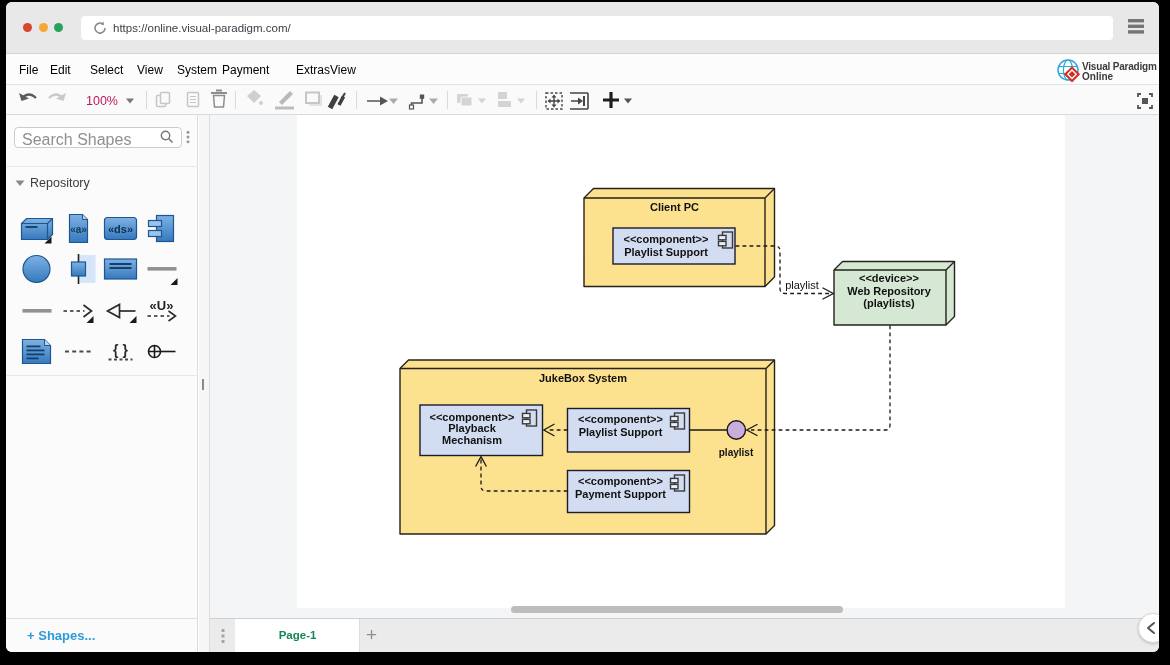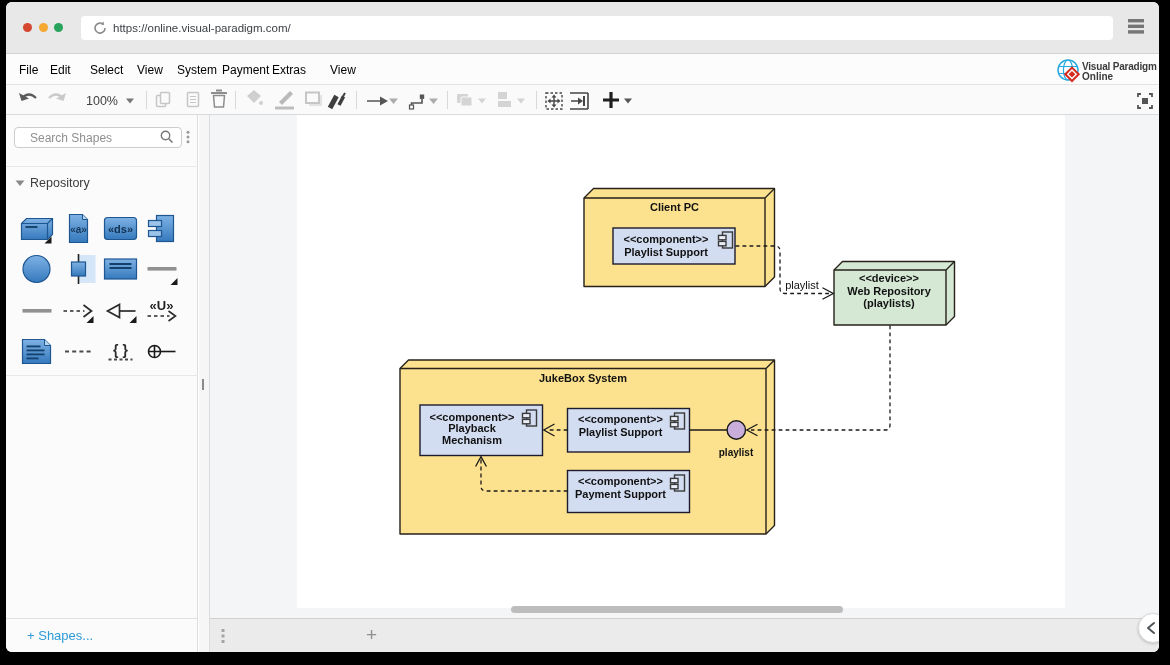--- a/index.html
+++ b/index.html
@@ -24,39 +24,39 @@
 #toolbar { left:6px; top:85px; width:1153px; height:30px; background:#fafafa;
   border-bottom:1px solid #dadada; }
 .tsep { position:absolute; top:91px; width:1px; height:18px; background:#d9d9d9; }
 
 #sidebar { left:6px; top:115px; width:192px; height:537px; background:#fbfbfb;
   border-right:1px solid #ddd; }
 #gutter { left:199px; top:115px; width:11px; height:537px; background:#f6f6f6;
   border-right:1px solid #ddd; }
 #search { left:14px; top:127px; width:168px; height:21px; background:#fff;
   border:1px solid #ccc; border-radius:4px; }
-#searchtxt { left:30px; top:131px; font-size:12px; color:#8f8f8f; }
+#searchtxt { left:22px; top:131px; font-size:16px; color:#8f8f8f; }
 .hdiv { position:absolute; left:6px; width:192px; height:1px; background:#e8e8e8; }
 #deploytxt { left:30px; top:176px; font-size:12.5px; color:#3c3c3c; }
 
 #canvas { left:210px; top:115px; width:949px; height:503px; background:#f4f5f6; }
 #page { left:297px; top:115px; width:768px; height:493px; background:#fff; }
 #hscroll { left:511px; top:606px; width:332px; height:7px; background:#bdbdbd;
   border-radius:3.5px; }
 
 #tabbar { left:210px; top:618px; width:949px; height:34px; background:#ebebeb;
   border-top:1px solid #d0d0d0; }
 #tab1 { left:235px; top:619px; width:125px; height:33px; background:#fff;
   border-right:1px solid #ddd; }
 #tab1txt { left:0; top:10px; width:125px; text-align:center; font-size:11.5px;
   font-weight:bold; color:#148756; }
 #plustab { left:366px; top:624px; font-size:19px; color:#909090; }
 #collapse { left:1138px; top:613px; width:30px; height:30px; background:#fff;
   border:1px solid #d9d9d9; border-radius:50%; box-shadow:0 1px 3px rgba(0,0,0,.2); }
-#shapeslink { left:27px; top:628px; font-size:13px; color:#2e9bd8; font-weight:normal; }
+#shapeslink { left:27px; top:628px; font-size:13px; color:#2e9bd8; font-weight:bold; }
 svg { position:absolute; overflow:visible; }
 </style>
 </head>
 <body>
 <div id="win">
     <div id="abs">
 
   <div class="a" id="topbar"></div>
   <div class="dot" style="left:23px;background:#d5472f"></div>
   <div class="dot" style="left:38.5px;background:#f4a832"></div>
@@ -73,38 +73,38 @@
     <rect x="0" y="11.2" width="16" height="3.4" fill="#757575"></rect>
   </svg>
 
   <div class="a" id="menubar"></div>
   <div class="mi" style="left:19px">File</div>
   <div class="mi" style="left:50px">Edit</div>
   <div class="mi" style="left:90px">Select</div>
   <div class="mi" style="left:137px">View</div>
   <div class="mi" style="left:177px">System</div>
   <div class="mi" style="left:222px">Payment</div>
-  <div class="mi" style="left:272px">Extras</div>
+  <div class="mi" style="left:296px">Extras</div>
   <div class="mi" style="left:330px">View</div>
 
   <svg class="a" style="left:1055px;top:58px" width="100" height="25" viewBox="0 0 100 25">
     <circle cx="13" cy="12" r="10" fill="#fff" stroke="#2aa9e0" stroke-width="1.5"></circle>
     <ellipse cx="13" cy="12" rx="4.6" ry="10" fill="none" stroke="#2aa9e0" stroke-width="1.2"></ellipse>
     <line x1="3.5" y1="8.5" x2="22.5" y2="8.5" stroke="#2aa9e0" stroke-width="1.2"></line>
     <line x1="3.5" y1="15.5" x2="22.5" y2="15.5" stroke="#2aa9e0" stroke-width="1.2"></line>
     <g transform="rotate(45 17 16)">
       <rect x="11.5" y="10.5" width="11.5" height="11.5" fill="#d62d20"></rect>
       <rect x="14.2" y="13.2" width="6" height="6" fill="none" stroke="#fff" stroke-width="1.3"></rect>
     </g>
     <text x="27" y="12" font-size="10" font-weight="bold" fill="#3b3b3b" letter-spacing="-0.2" font-family="Liberation Sans">Visual Paradigm</text>
     <text x="27" y="22" font-size="10" font-weight="bold" fill="#3b3b3b" font-family="Liberation Sans">Online</text>
   </svg>
 
   <div class="a" id="toolbar"></div>
-  <div class="a" style="left:86px;top:94px;font-size:12.5px;color:#404040">100%</div>
+  <div class="a" style="left:86px;top:94px;font-size:12.5px;color:#be185d">100%</div>
   <svg class="a" style="left:0;top:85px" width="1170" height="30" viewBox="0 85 1170 30">
 
     <path d="M22,98 Q29,91 36,98" fill="none" stroke="#5a5a5a" stroke-width="2.2"></path>
     <path d="M19,93 L21.5,101 L29,98.5 Z" fill="#5a5a5a"></path>
     <path d="M49,98 Q56,91 63,98" fill="none" stroke="#c9c9c9" stroke-width="2.2"></path>
     <path d="M66,93 L63.5,101 L56,98.5 Z" fill="#c9c9c9"></path>
     <path d="M126,98.5 l8,0 l-4,5 z" fill="#777"></path>
     <g fill="none" stroke="#c6c6c6" stroke-width="1.5">
       <rect x="156.5" y="95.5" width="9" height="11" rx="1"></rect>
       <rect x="160.5" y="92.5" width="9" height="11" rx="1" fill="#fafafa"></rect>
@@ -358,20 +358,23 @@
       <text x="620.5" y="436">Playlist Support</text>
       <text x="620.5" y="485">&lt;&lt;component&gt;&gt;</text>
       <text x="620.5" y="498">Payment Support</text>
       <text x="802" y="288.5" font-size="11" font-weight="normal">playlist</text>
       <text x="736" y="456" font-size="10">playlist</text>
     </g>
   </svg>
   <div class="a" id="hscroll"></div>
 
   <div class="a" id="tabbar"></div>
+  <div class="a" id="tab1">
+        <div class="a" id="tab1txt">Page-1</div>
+      </div>
   <div class="a" id="plustab">+</div>
   <svg class="a" style="left:220px;top:628px" width="6" height="16" viewBox="0 0 6 16">
     <rect x="1.5" y="1" width="3" height="3" fill="#a5a5a5"></rect>
     <rect x="1.5" y="6.5" width="3" height="3" fill="#a5a5a5"></rect>
     <rect x="1.5" y="12" width="3" height="3" fill="#a5a5a5"></rect>
   </svg>
   <div class="a" id="collapse"></div>
   <svg class="a" style="left:1146px;top:621px" width="10" height="14" viewBox="0 0 10 14">
     <path d="M8 2 L2 7 L8 12" fill="none" stroke="#50555b" stroke-width="2" stroke-linecap="round" stroke-linejoin="round"></path>
   </svg>

